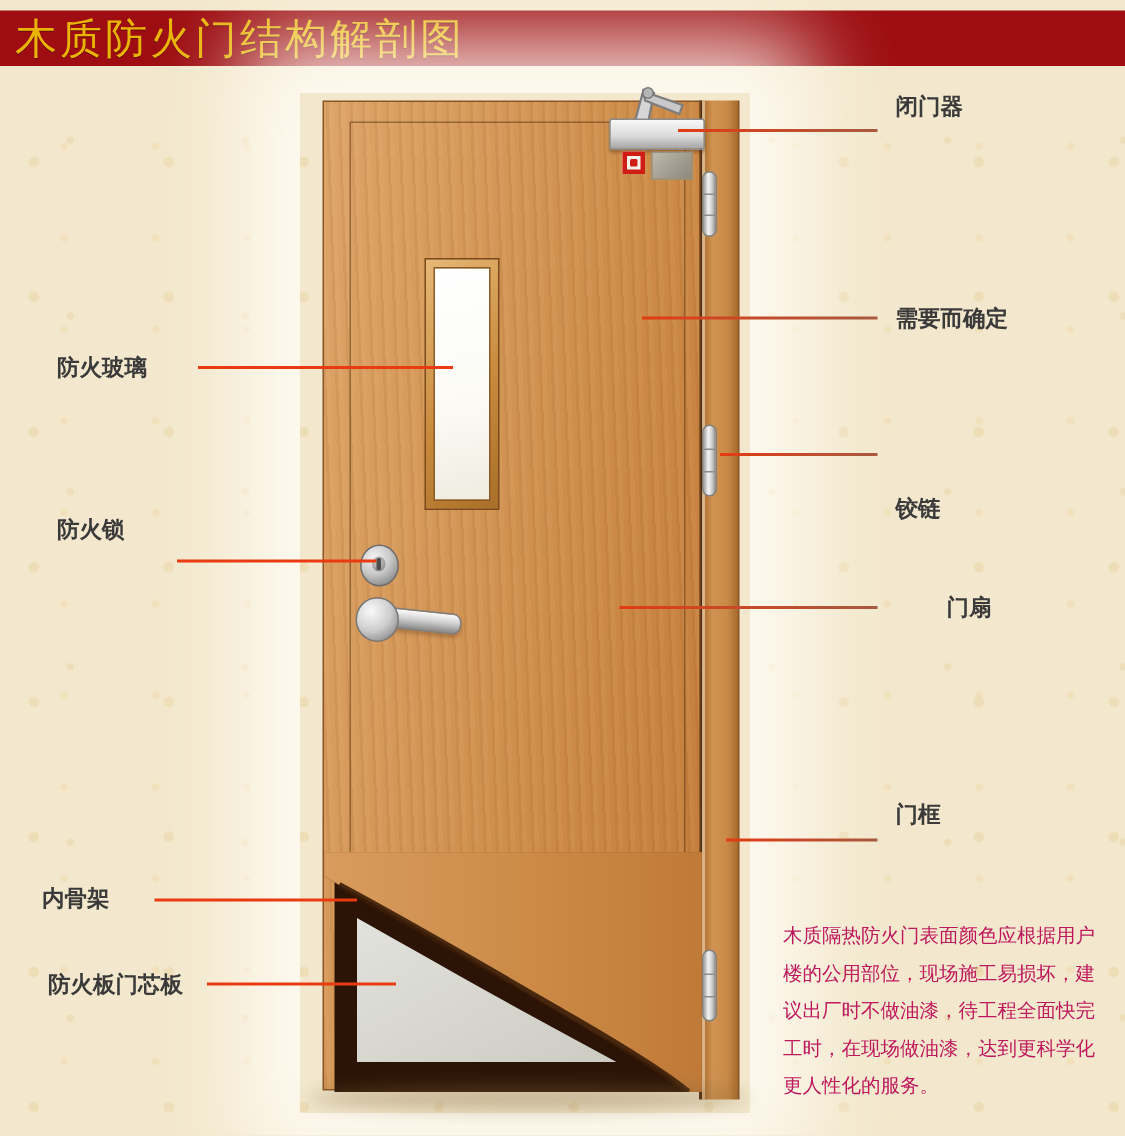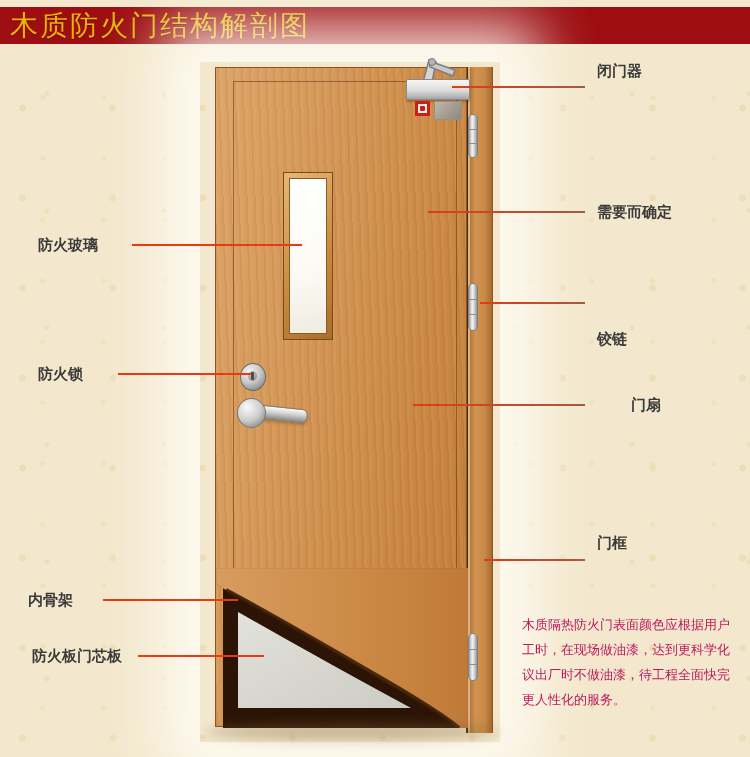--- a/index.html
+++ b/index.html
@@ -102,21 +102,21 @@
   #ld-lock{left:118px;top:373px;width:133px;}
   #ld-skel{left:103px;top:599px;width:135px;}
   #ld-core{left:138px;top:655px;width:126px;}
   #ld-closer{left:452px;top:86px;width:133px;}
   #ld-veneer{left:428px;top:211px;width:157px;}
   #ld-hinge{left:480px;top:302px;width:105px;}
   #ld-leaf{left:413px;top:404px;width:172px;}
   #ld-frame{left:484px;top:559px;width:101px;}
 
   #lb-glass{left:38px;top:236px;width:90px;}
-  #lb-lock{left:38px;top:365px;width:76px;}
+  #lb-lock{left:38px;top:344px;width:76px;}
   #lb-skel{left:28px;top:591px;width:72px;font-family:Liberation Serif, serif;}
   #lb-core{left:32px;top:647px;width:108px;}
   #lb-closer{left:597px;top:62px;}
   #lb-veneer{left:597px;top:203px;}
   #lb-hinge{left:597px;top:294px;margin-top:36px;}
   #lb-leaf{left:597px;top:396px;margin-left:34px;}
   #lb-frame{left:597px;top:534px;}
 
   
   .desc{left:522px;top:612px;width:200px;}
@@ -204,16 +204,17 @@
 <div class="abs lbl lbl-left" id="lb-skel">内骨架</div>
 <div class="abs lbl lbl-left" id="lb-core">防火板门芯板</div>
 <div class="abs lbl" id="lb-closer">闭门器</div>
 <div class="abs lbl" id="lb-veneer">需要而确定</div>
 <div class="abs lbl" id="lb-hinge">铰链</div>
 <div class="abs lbl" id="lb-leaf">门扇</div>
 <div class="abs lbl" id="lb-frame">门框</div>
 
 <div class="abs desc">
   <div>木质隔热防火门表面颜色应根据用户</div>
+  <div>楼的公用部位，现场施工易损坏，建</div>
+  <div>议出厂时不做油漆，待工程全面快完</div>
   <div>工时，在现场做油漆，达到更科学化</div>
-  <div>议出厂时不做油漆，待工程全面快完</div>
   <div>更人性化的服务。</div>
 </div>
 
 </body></html>

